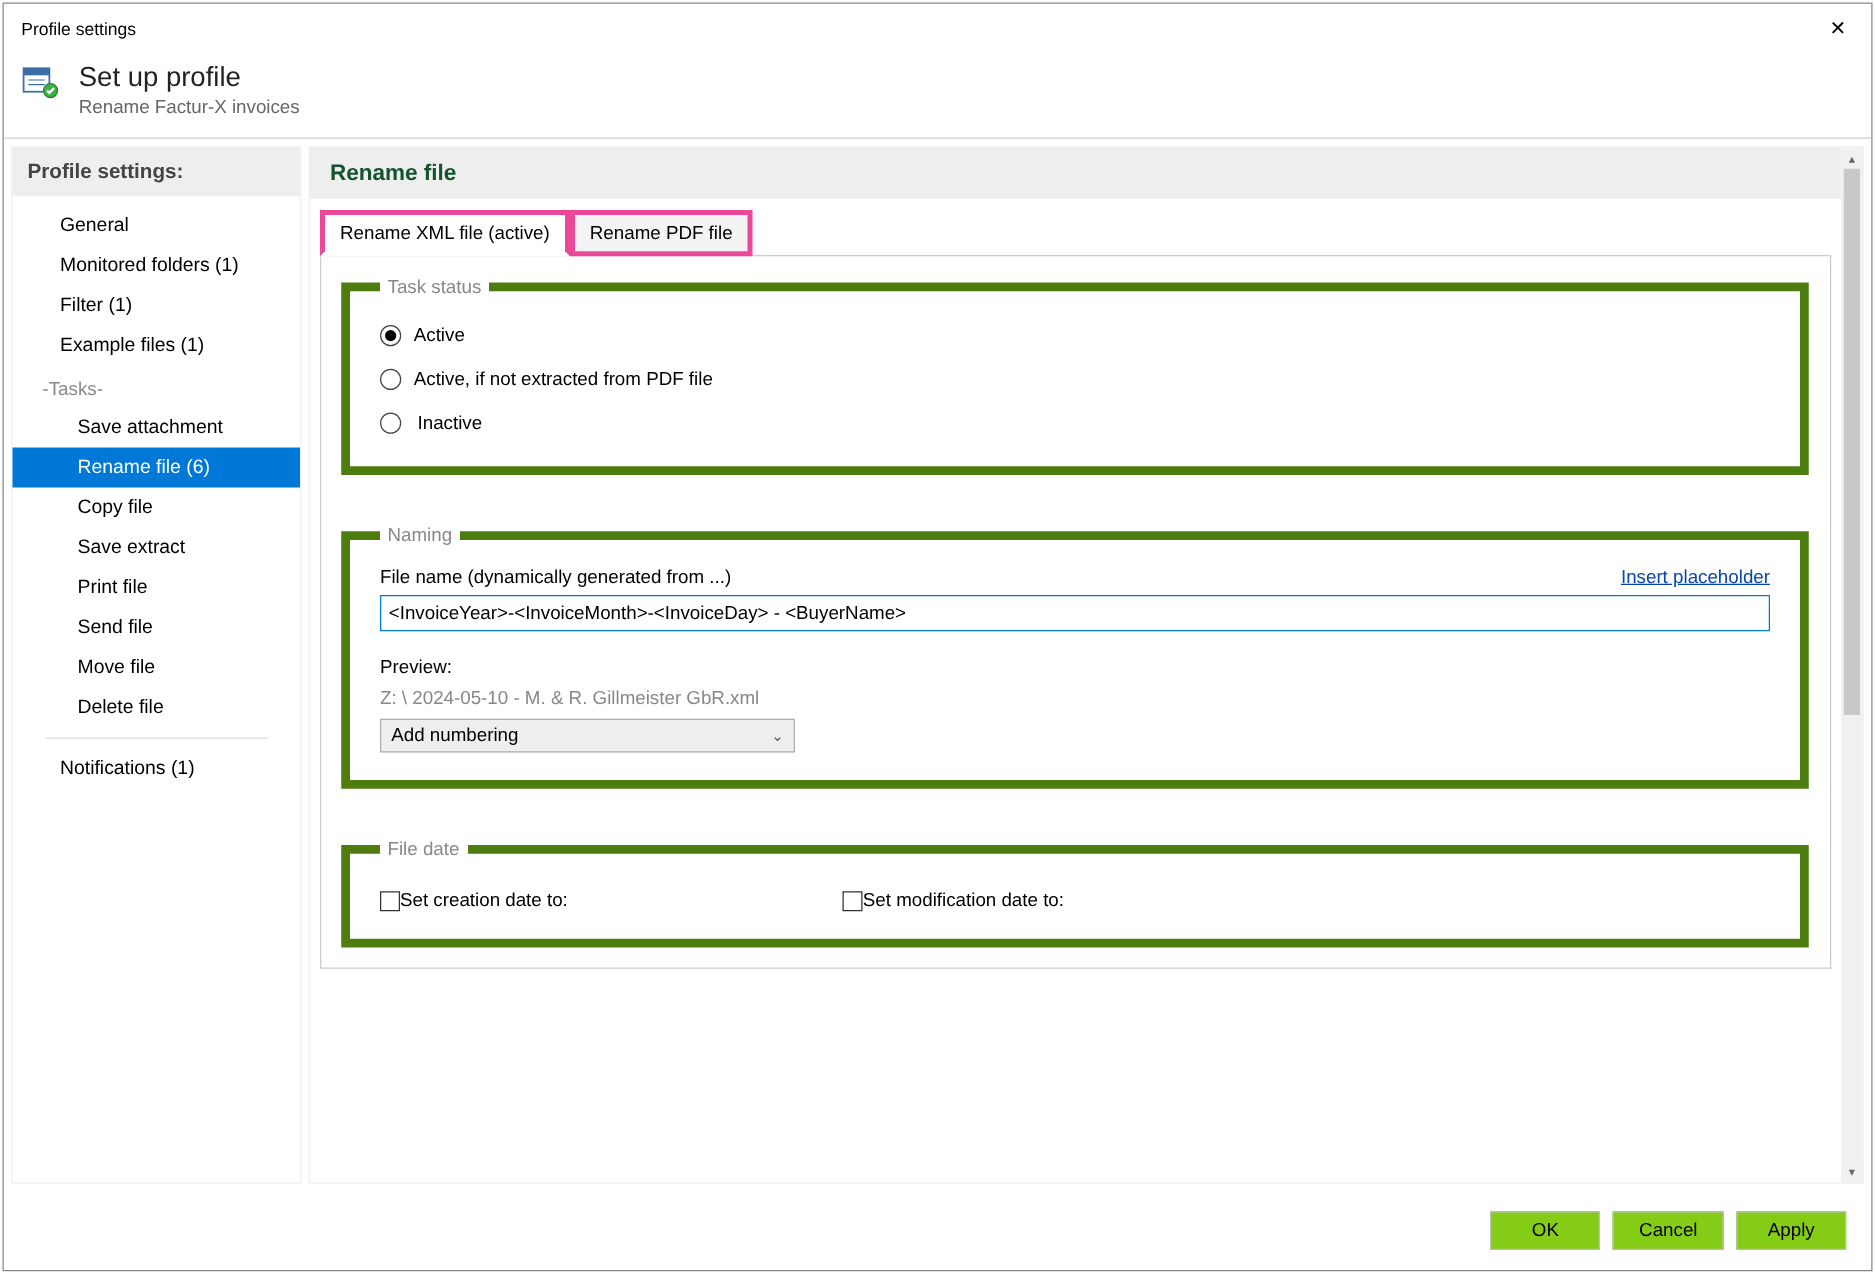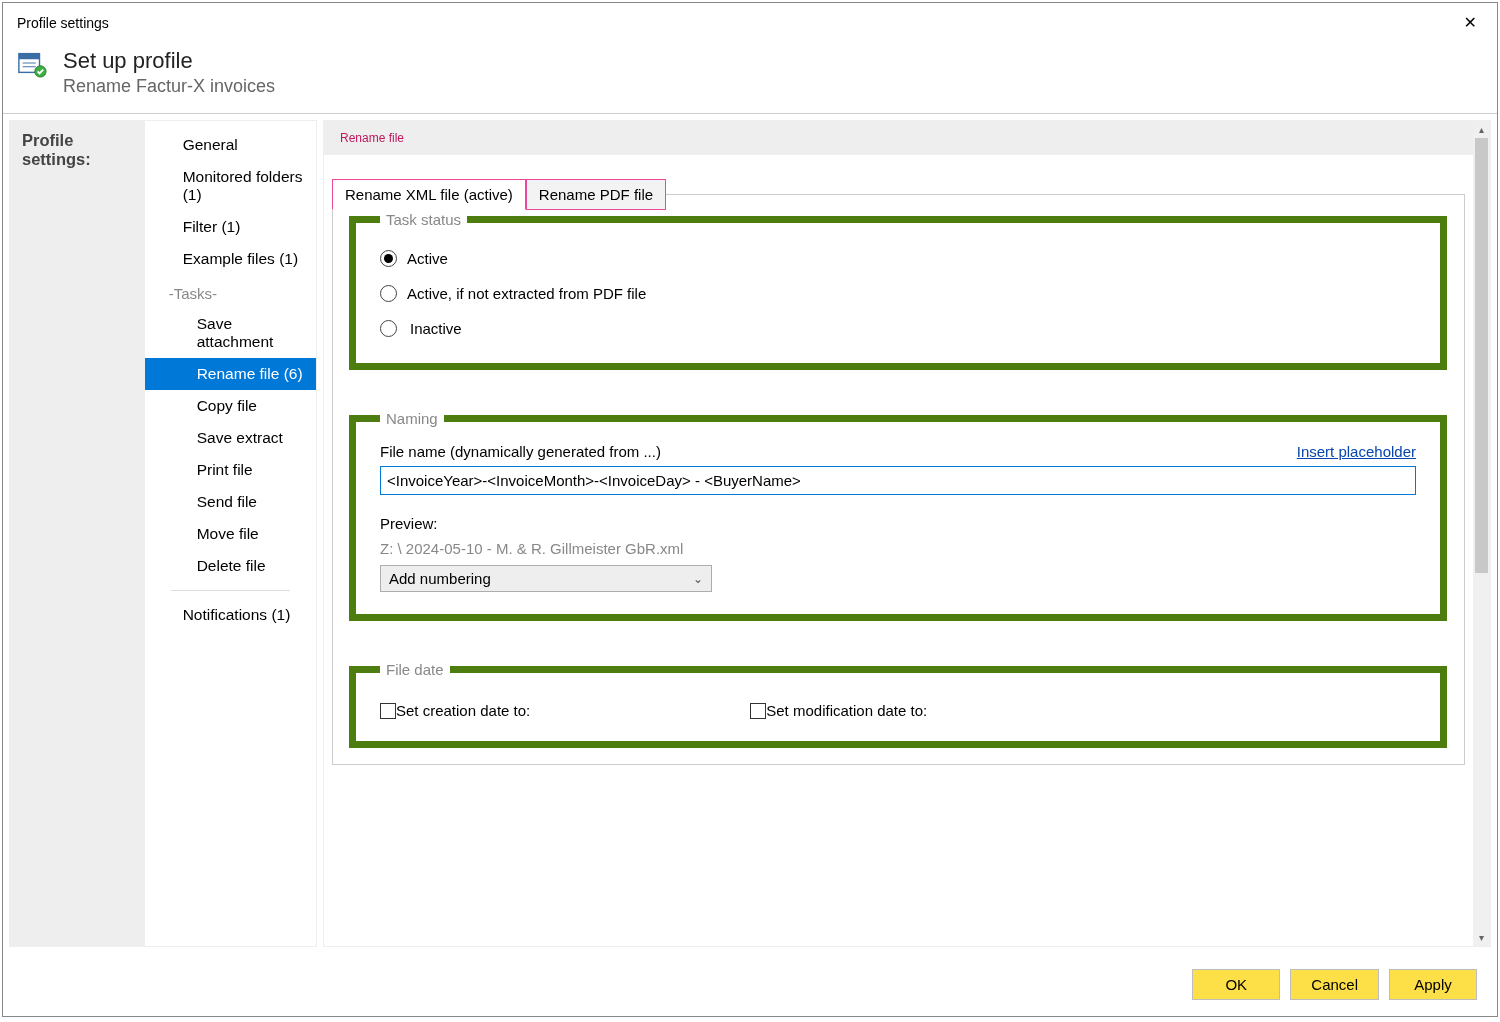--- a/index.html
+++ b/index.html
@@ -4,36 +4,36 @@
 <style>
   * { box-sizing: border-box; }
   html, body { margin:0; padding:0; height:100%; font-family: "Segoe UI", Tahoma, sans-serif; font-size:15px; color:#000; background:#fff; }
   .window { border:1px solid #888; margin:2px; display:flex; flex-direction:column; height:1015px; }
   .titlebar { display:flex; align-items:center; justify-content:space-between; padding:6px 10px 6px 14px;gap:11px; }
   .titlebar .title { font-size:14px; }
   .close-x { font-size:16px; padding:4px 10px; cursor:pointer; }
   .header { display:flex; align-items:flex-start; padding:6px 14px 16px 14px; gap:16px; }
   .header-icon svg { width:30px; height:30px; }
   .header-text h1 { margin:0; font-size:22px; font-weight:400; color:#222; }
-  .header-text .sub { color:#666; font-size:18px; margin-top:2px; }
+  .header-text .sub { color:#666; font-size:15px; margin-top:2px; }
   .body { flex:1; display:flex; border-top:1px solid #ccc; min-height:0; padding:6px; }
-  .sidebar { width:308px; border:1px solid #eee; display:flex; flex-direction:row; }
+  .sidebar { width:232px; border:1px solid #eee; display:flex; flex-direction:column; }
   .sidebar-header { background:#eee; color:#444; font-weight:600; padding:10px 12px; font-size:16.5px; }
   .sidebar-list { padding:8px 0 0 0; }
   .side-item { padding:7px 12px 7px 36px; cursor:pointer; font-size:15.5px; }
   .side-item.l1 { padding-left:38px; }
   .side-item.l2 { padding-left:52px; }
   .side-group { padding:10px 12px 6px 24px; color:#888; font-size:15px; }
   .side-item.active { background:#0078d7; color:#fff; }
   .side-sep { border-top:1px solid #ddd; margin:8px 26px; }
   .main { flex:1; border:1px solid #eee; margin-left:6px; display:flex; min-height:0; }
   .main-scroll { flex:1; overflow:hidden; position:relative; }
-  .main-title { background:#eee; color:#be185d; font-weight:400; padding:10px 16px; font-size:12px; }
+  .main-title { background:#eee; color:#14532d; font-weight:700; padding:10px 16px; font-size:18px; }
   .tabs { display:flex; margin:8px 0 0 8px; }
-  .tab { padding:6px 12px; border:1px solid #ec4899; background:#f3f3f3; cursor:pointer; font-size:15px; position:relative; top:16px; }
+  .tab { padding:6px 12px; border:4px solid #ec4899; background:#f3f3f3; cursor:pointer; font-size:15px; position:relative; top:1px; }
   .tab.active { background:#fff; border-bottom-color:#fff; }
   .tabpane { border:1px solid #ccc; margin:0 8px 8px 8px; padding:16px; }
   fieldset { border:7px solid #4d7c0f; padding:16px 24px 22px 24px; margin:0 1px 40px 0; }
   legend { color:#888; padding:0 6px; font-size:15px; }
   .radio-row { display:flex; align-items:center; gap:10px; margin:6px 0 18px 0; cursor:pointer; }
   .radio { width:17px; height:17px; border:1px solid #444; border-radius:50%; display:flex; align-items:center; justify-content:center; }
   .radio .dot { width:9px; height:9px; border-radius:50%; background:#000; }
   .filename-row { display:flex; justify-content:space-between; align-items:flex-end; }
   .link { color:#0645ad; text-decoration:underline; cursor:pointer; }
   .text-input { width:100%; border:1px solid #0078d7; outline:none; padding:5px 6px; font-family:inherit; font-size:15px; margin-top:6px; }
@@ -42,21 +42,21 @@
   .exists-label { margin-top:22px; }
   .select-wrap { margin-top:8px; width:332px; border:1px solid #adadad; background:#eee; display:flex; align-items:center; justify-content:space-between; padding:4px 8px; cursor:pointer; }
   .select-wrap .chev { font-size:12px; color:#555; }
   .checkbox-row { display:inline-flex; align-items:center; gap:0; margin-right:100px; }
   .checkbox-icon { width:16px; height:16px; border:1px solid #333; }
   .scrollbar { width:17px; background:#f0f0f0; display:flex; flex-direction:column; }
   .sb-btn { height:17px; display:flex; align-items:center; justify-content:center; font-size:10px; color:#666; background:#f0f0f0; cursor:pointer; }
   .sb-track { flex:1; position:relative; }
   .sb-thumb { position:absolute; top:0; left:2px; right:2px; height:55%; background:#c8c8c8; }
   .footer { display:flex; justify-content:flex-end; gap:10px; padding:16px 20px; }
-  .btn { min-width:88px; padding:6px 20px; background:#fde047; border:1px solid #bdbdbd; cursor:pointer; text-align:center; font-size:15px; }
+  .btn { min-width:88px; padding:6px 20px; background:#84cc16; border:1px solid #bdbdbd; cursor:pointer; text-align:center; font-size:15px; }
 </style>
 </head>
 <body>
 
 <div class="window">
 
   <div class="titlebar">
     <span class="title">Profile settings</span>
     <span class="close-x">✕</span>
   </div>

